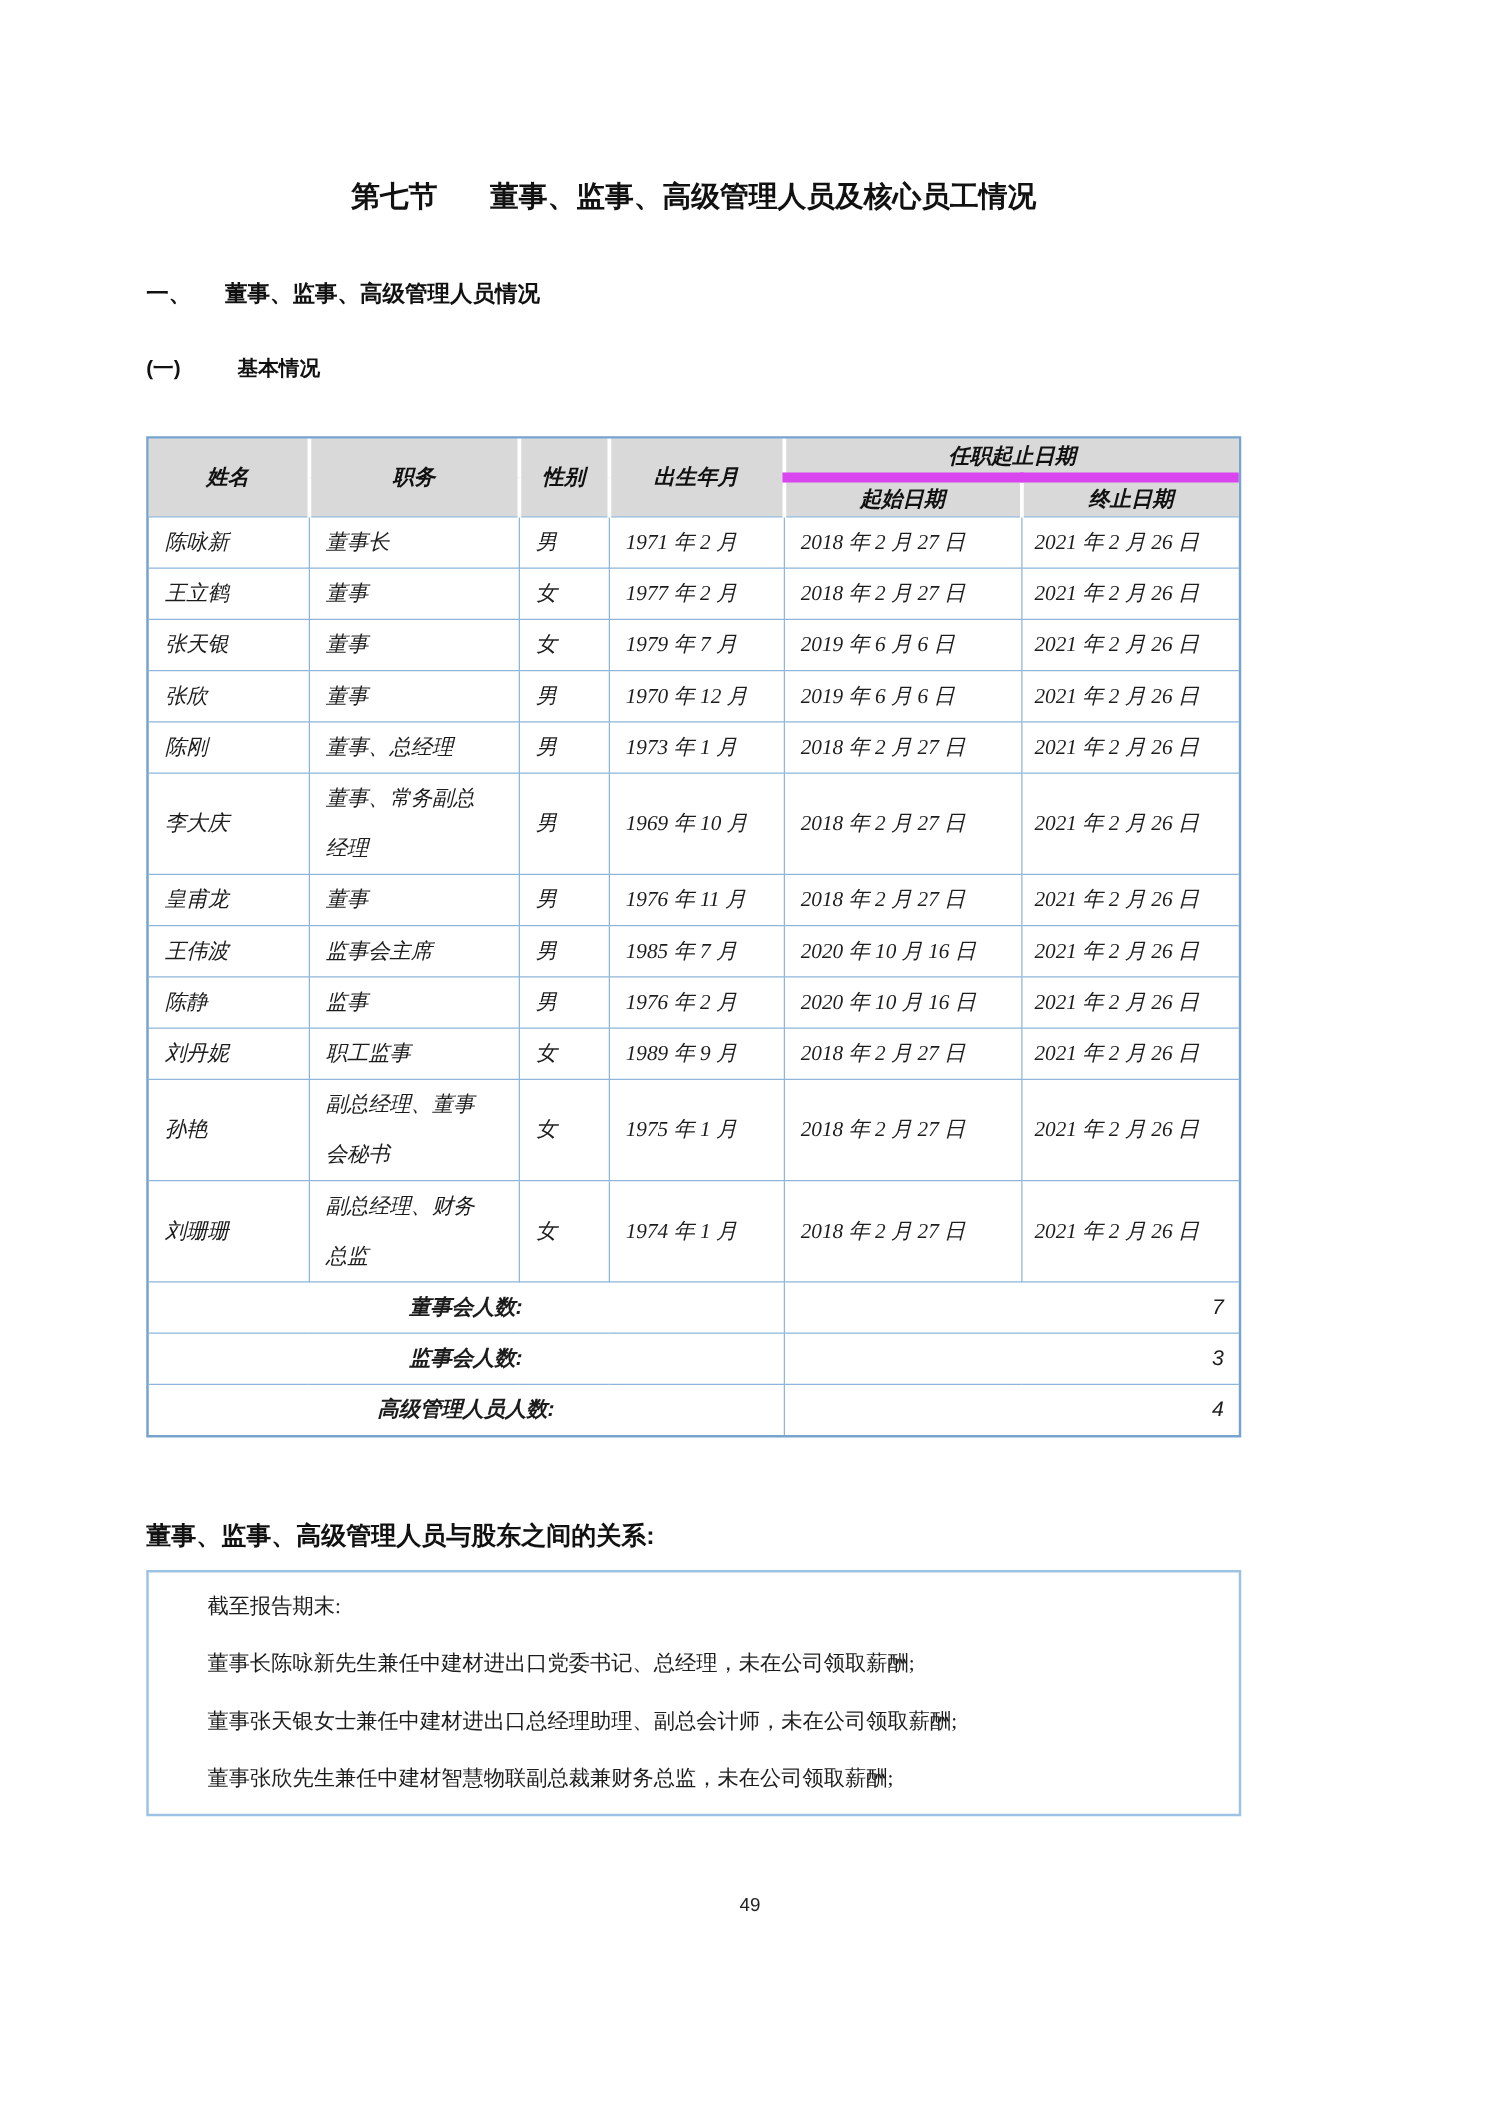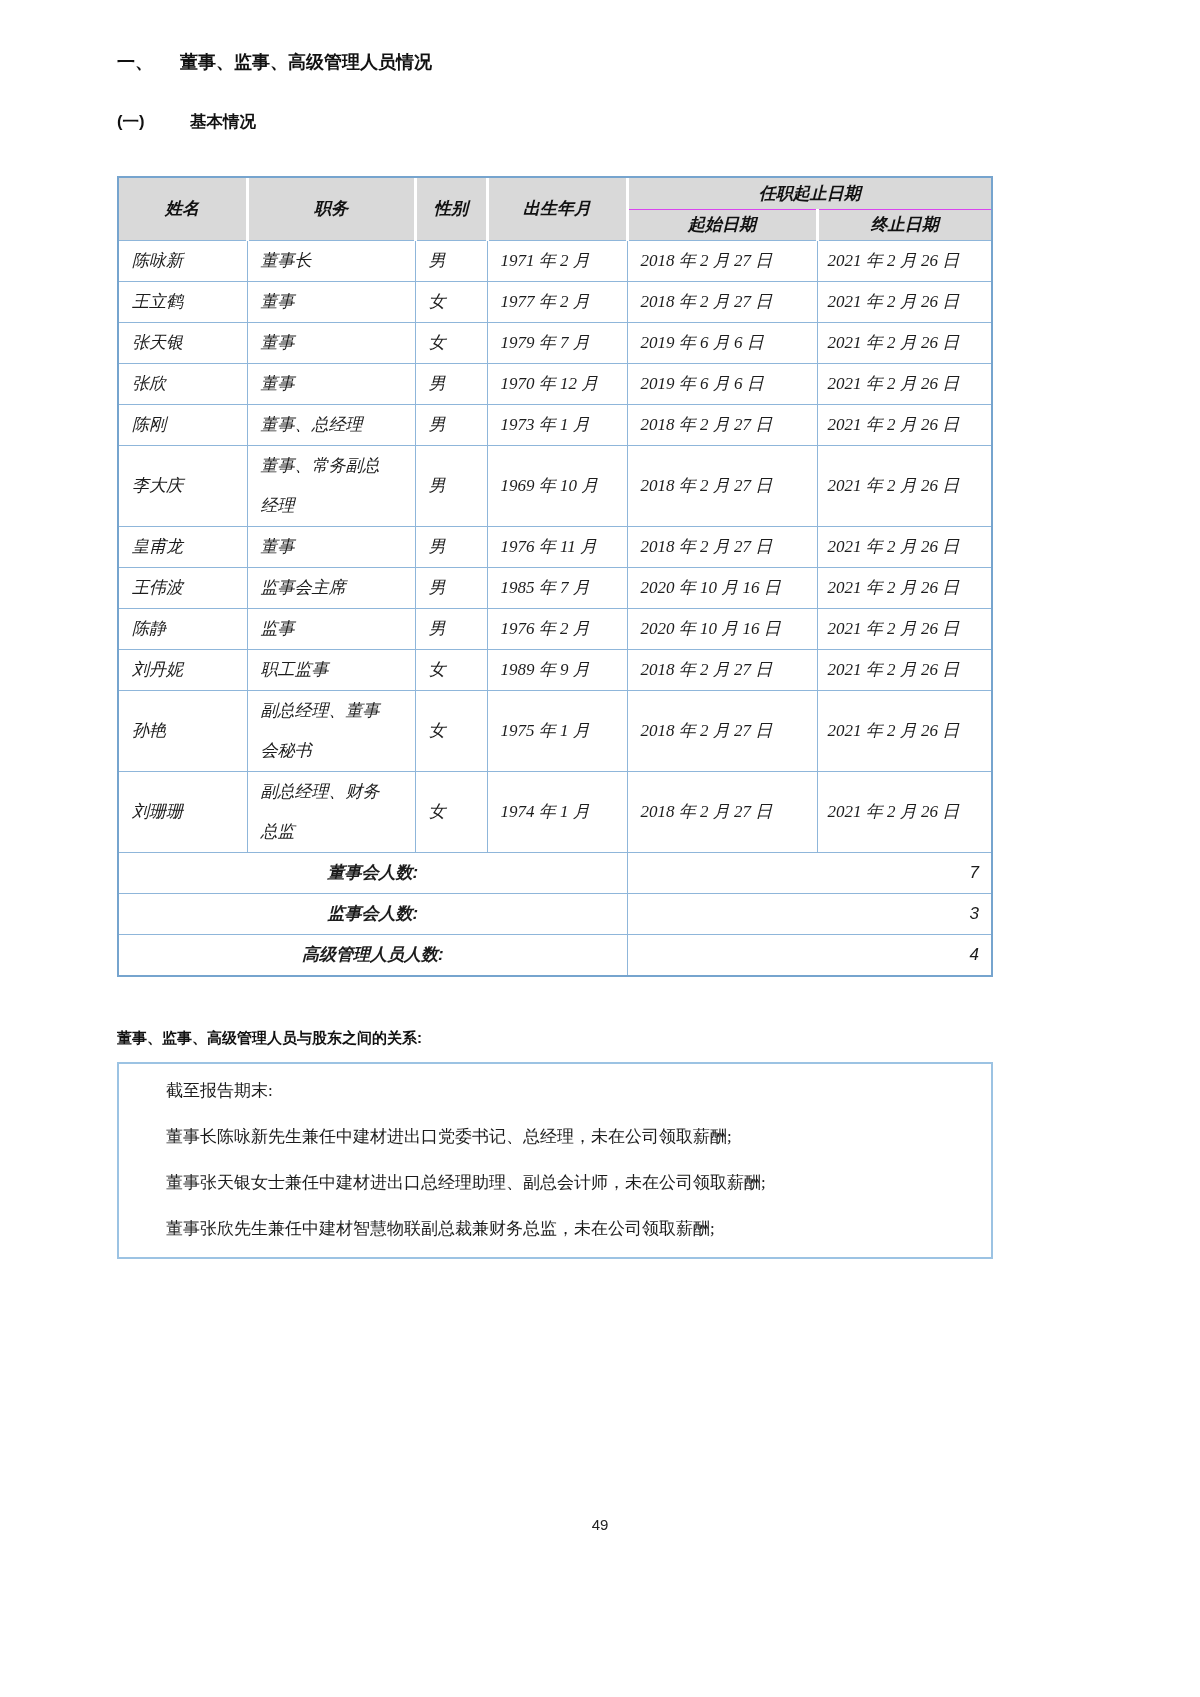--- a/index.html
+++ b/index.html
@@ -61,21 +61,21 @@
     font-weight: bold;
     font-size: 17px;
     color: #111;
     text-align: center;
     height: 31px;
     border: 3px solid #ffffff;
     border-top: none;
     border-bottom: 1px solid #8fb6da;
     padding: 0;
   }
-  table.mgmt th.group { border-bottom: 1px solid #d946ef; }
+  table.mgmt th.group { border-bottom: 8px solid #d946ef; }
   table.mgmt th:first-child { border-left: none; }
   table.mgmt th:last-child { border-right: none; }
 
   table.mgmt td {
     border: 1px solid #8fb6da;
     font-size: 17px;
     line-height: 40px;
     padding: 0 20px 0 13px;
     vertical-align: middle;
     color: #1c1c1c;
@@ -93,24 +93,24 @@
     text-align: center;
     padding: 0;
   }
   table.mgmt td.sum-value {
     font-family: "Liberation Sans", sans-serif;
     text-align: right;
     padding: 0 12px 0 0;
   }
 
   .rel-heading {
-    margin-top: 52px;
-    font-family: "Liberation Sans", sans-serif;
-    font-weight: bold;
-    font-size: 15px;
+    margin-top: 65px;
+    font-family: "Liberation Sans", sans-serif;
+    font-weight: bold;
+    font-size: 20px;
     color: #111;
   }
   .rel-box {
     margin-top: 14px;
     border: 2px solid #9cc3e3;
     padding: 17px 20px 18px 47px;
   }
   .rel-box p {
     margin: 0 0 26px 0;
     font-size: 17px;
@@ -128,20 +128,23 @@
     font-size: 15px;
     color: #222;
   }
 </style>
 </head>
 <body>
 
 <div class="page">
   <div class="content">
 
+    <div class="doc-title">
+      <span class="chapter-label">第七节</span><span>董事、监事、高级管理人员及核心员工情况</span>
+    </div>
 
     <div class="section-line">
       <span class="num">一、</span>
       <span>董事、监事、高级管理人员情况</span>
     </div>
 
     <div class="subsection-line">
       <span class="num">(一)</span>
       <span>基本情况</span>
     </div>

